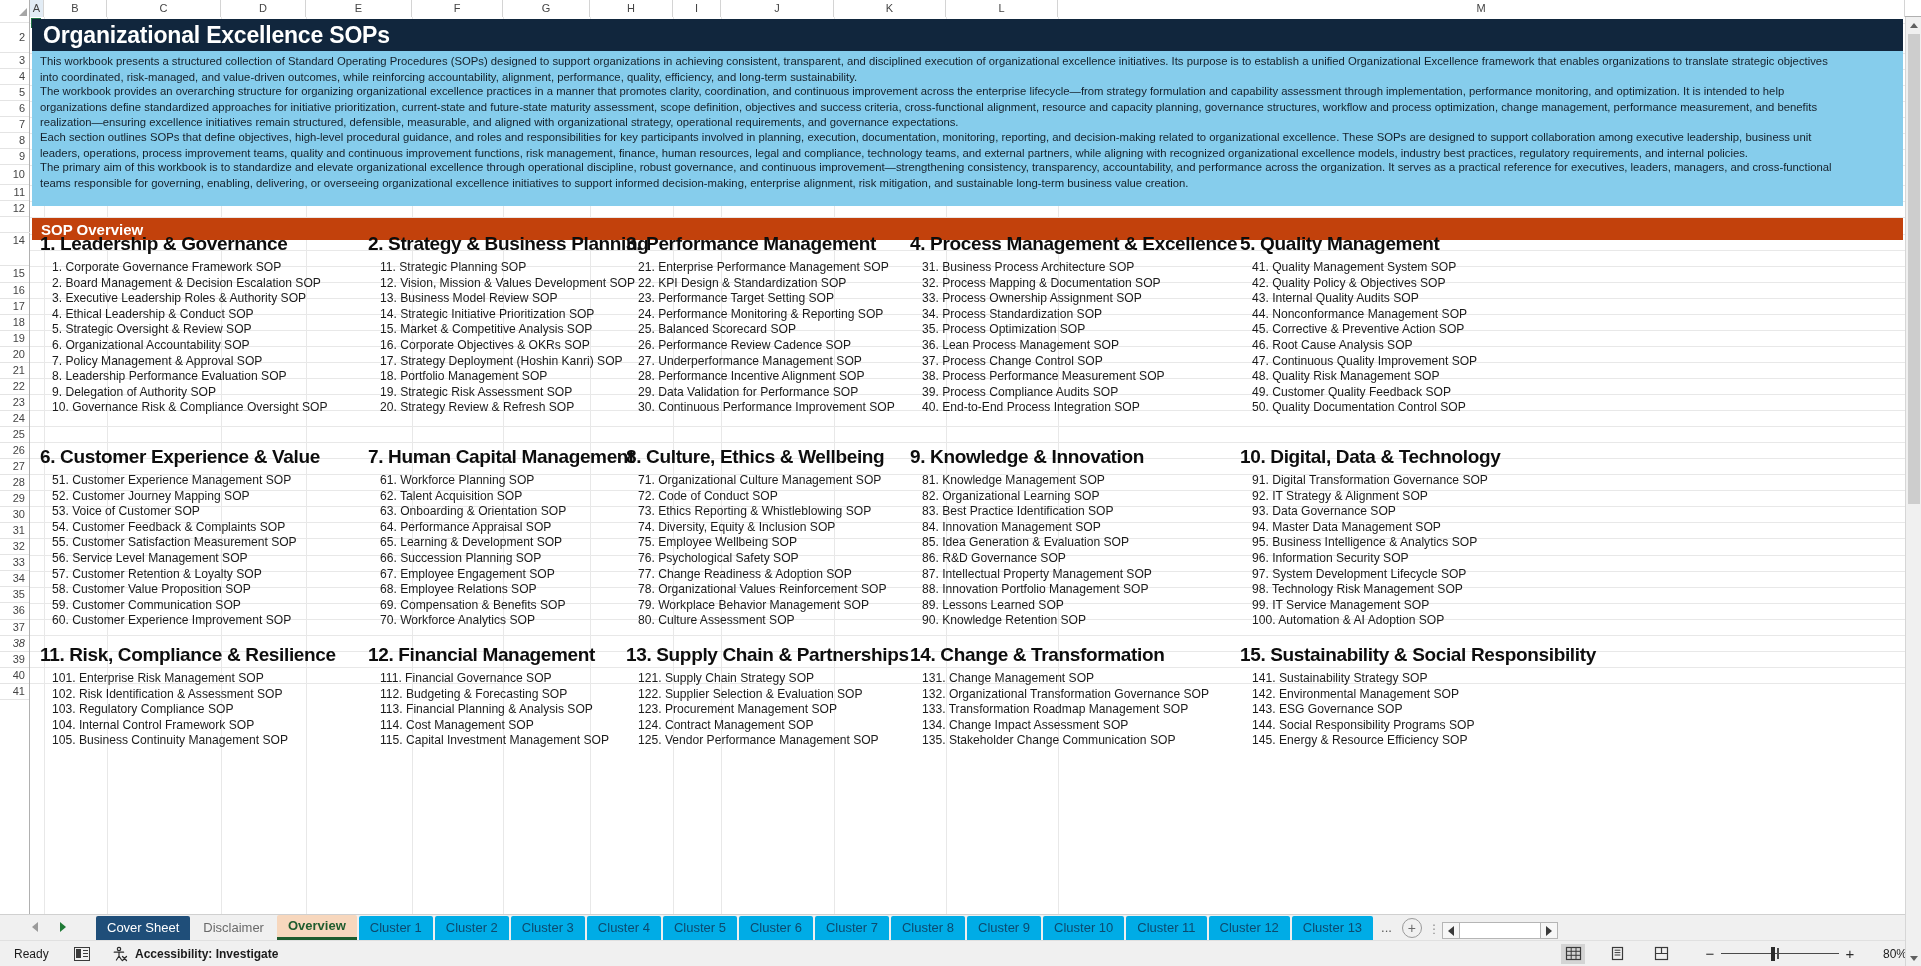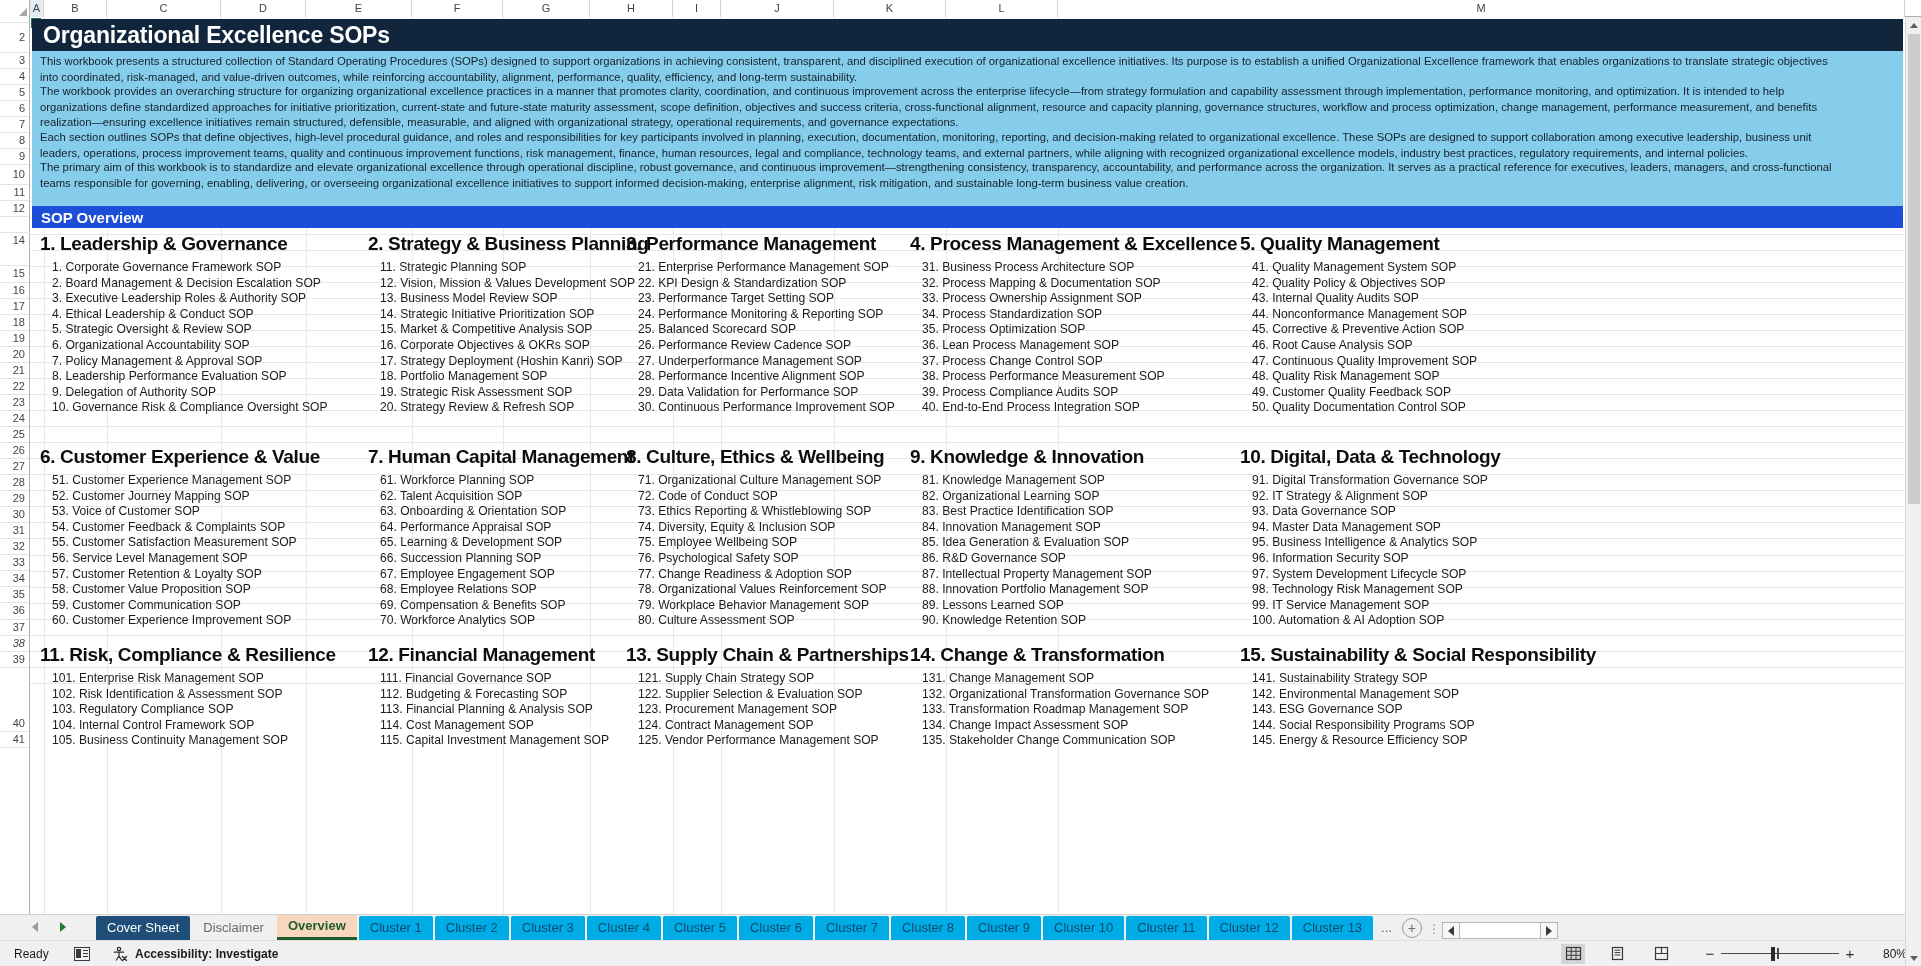--- a/index.html
+++ b/index.html
@@ -68,22 +68,22 @@
     background: #86cdec; padding: 3px 8px 0 8px;
   }
   .intro p {
     font-size: 11.3px; color: #15202b; line-height: 14.6px;
     margin: 0 0 1px 0;
   }
   .intro p.gap { margin-bottom: 0px; }
 
   
   .ov-band {
-    position: absolute; left: 2px; top: 189px; right: 18px; height: 22px;
-    background: #1d4ed8; display: flex; align-items: center;
+    position: absolute; left: 2px; top: 201px; right: 18px; height: 22px;
+    background: #c2410c; display: flex; align-items: center;
   }
   .ov-band .t { color:#ffffff; font-size: 15px; font-weight: 700; padding-left: 9px; }
 
   
   .sections {
     position: absolute; left: 0; right: 18px; top: 214px; bottom: 0;
   }
   .seccol { position: absolute; top: 0; }
   .sec-title {
     font-size: 19px; font-weight: 700; color: #0d0d0d;
@@ -228,21 +228,21 @@
         <div class="rowhead" style="height: 16.05px; line-height: 15.05px;">30</div>
         <div class="rowhead" style="height: 16.05px; line-height: 15.05px;">31</div>
         <div class="rowhead" style="height: 16.05px; line-height: 15.05px;">32</div>
         <div class="rowhead" style="height: 16.05px; line-height: 15.05px;">33</div>
         <div class="rowhead" style="height: 16.05px; line-height: 15.05px;">34</div>
         <div class="rowhead" style="height: 16.05px; line-height: 15.05px;">35</div>
         <div class="rowhead" style="height: 16.05px; line-height: 15.05px;">36</div>
         <div class="rowhead" style="height: 16.05px; line-height: 15.05px;">37</div>
         <div class="rowhead" style="height: 16.05px; line-height: 15.05px; font-style: italic;">38</div>
         <div class="rowhead" style="height: 16.05px; line-height: 15.05px;">39</div>
-        <div class="rowhead" style="height: 16.05px; line-height: 15.05px; margin-top: 48px;">40</div>
+        <div class="rowhead" style="height: 16.05px; line-height: 15.05px;">40</div>
         <div class="rowhead" style="height: 16.05px; line-height: 15.05px;">41</div>
       </div>
 
     <div class="sheet">
       <div class="gridlines" id="gridlines">
           <div class="gl-h" style="top: 6px;"></div>
           <div class="gl-h" style="top: 36px;"></div>
           <div class="gl-h" style="top: 52.05px;"></div>
           <div class="gl-h" style="top: 68.1px;"></div>
           <div class="gl-h" style="top: 84.15px;"></div>

